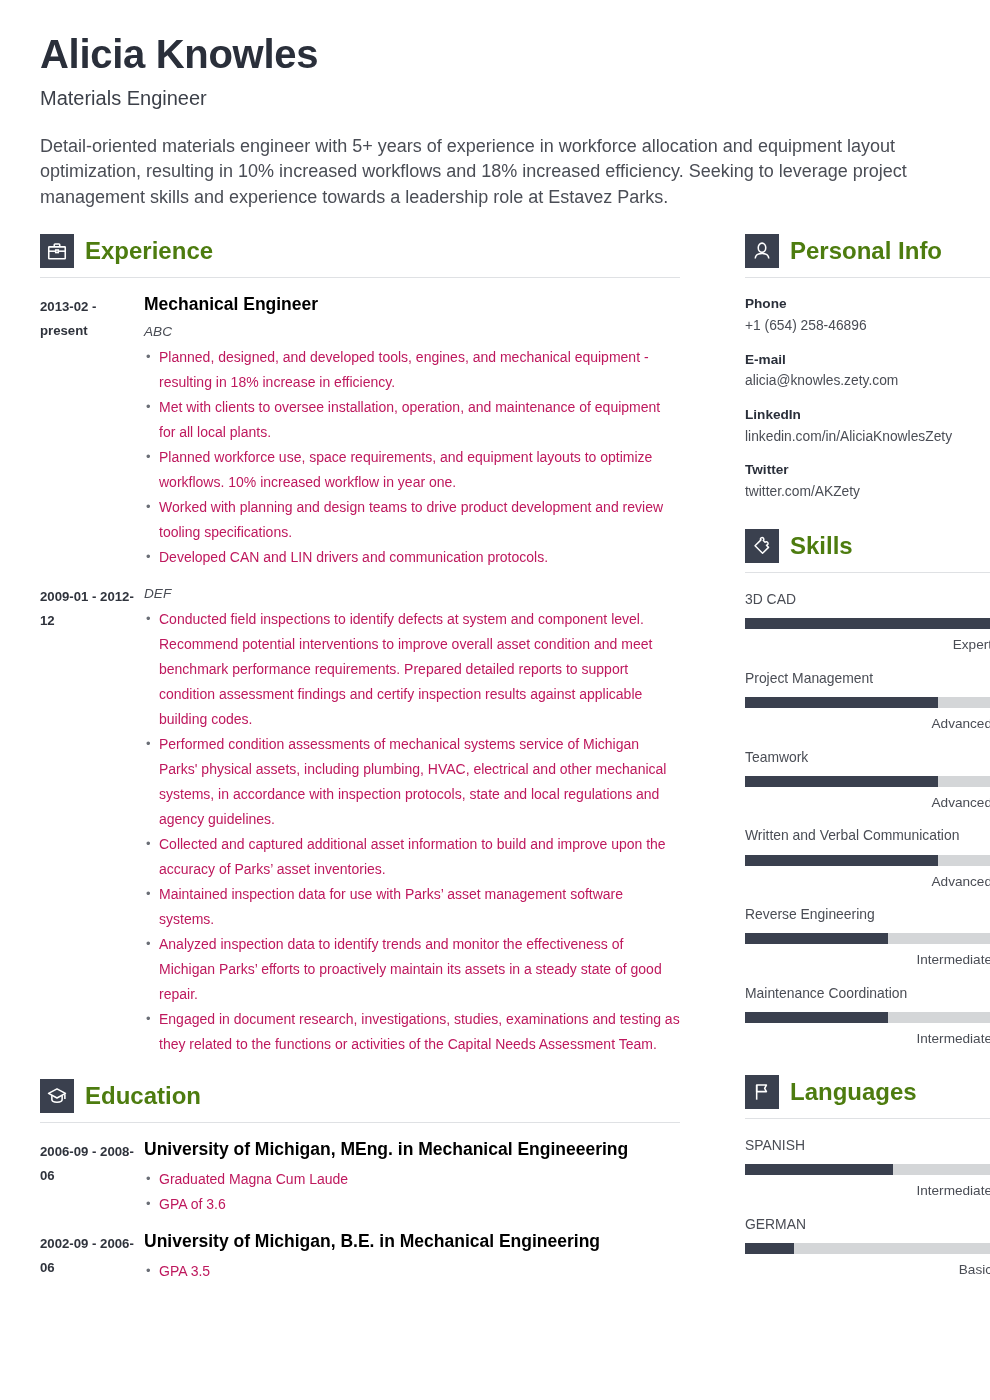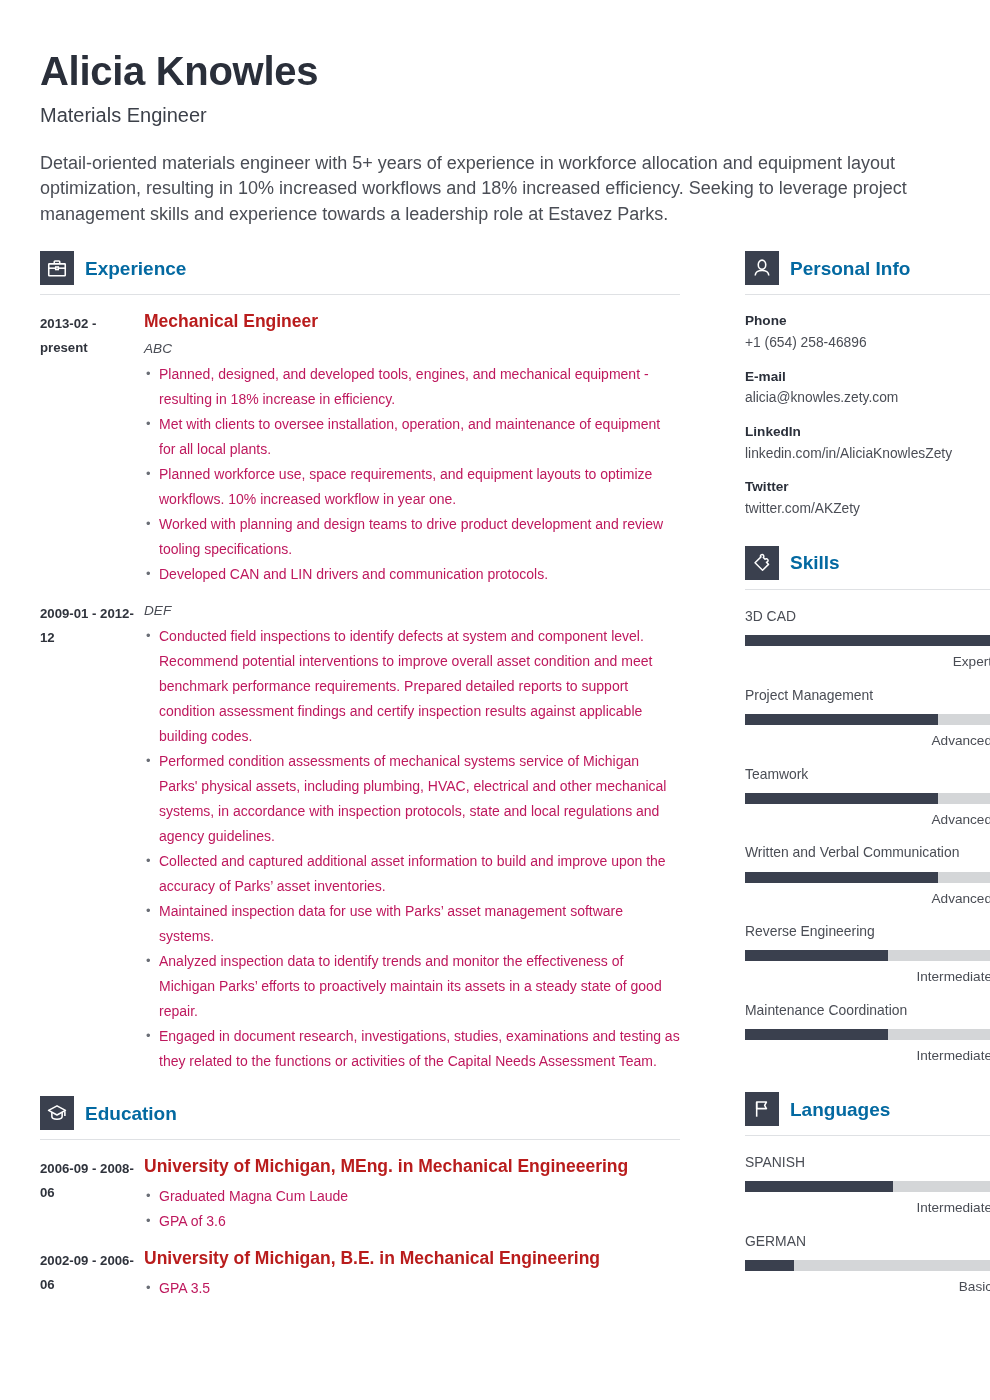--- a/index.html
+++ b/index.html
@@ -8,21 +8,21 @@
     height: 1400px;
     background: #ffffff;
     font-family: "Liberation Sans", sans-serif;
     color: #3c4049;
   }
   .page {
     width: 990px;
     height: 1372px;
     position: relative;
     background: #ffffff;
-    padding: 49px 40px 0 40px;
+    padding: 32px 40px 0 40px;
   }
   
   .hdr-name {
     font-size: 40px;
     font-weight: bold;
     color: #2a2f3a;
     letter-spacing: -0.3px;
     line-height: 1.12;
     margin-bottom: 9px;
   }
@@ -56,23 +56,23 @@
     padding-bottom: 9px;
   }
   .sec-icon {
     width: 34px; height: 34px;
     background: #3a404e;
     display: flex; align-items: center; justify-content: center;
     flex: 0 0 34px;
   }
   .sec-icon svg { display: block; }
   .sec-title {
-    font-size: 19px;
-    font-weight: bold;
-    color: #0369a1;
+    font-size: 24px;
+    font-weight: bold;
+    color: #4d7c0f;
     line-height: 1;
   }
   .sec-rule {
     border-bottom: 1px solid #dfe1e4;
     margin-bottom: 16px;
   }
   .sec-block { margin-bottom: 0; }
 
   
   .entry { display: flex; margin-bottom: 14px; }
@@ -81,21 +81,21 @@
     font-size: 13.2px;
     font-weight: bold;
     color: #2f333c;
     line-height: 24px;
     padding-top: 1px;
   }
   .entry-body { flex: 1 1 auto; }
   .entry-title {
     font-size: 17.5px;
     font-weight: bold;
-    color: #b91c1c;
+    color: #000000;
     line-height: 1.25;
     margin-bottom: 6px;
   }
   .entry-sub {
     font-size: 13.6px;
     font-style: italic;
     color: #4a4d55;
     line-height: 1.4;
     margin-bottom: 4px;
   }

